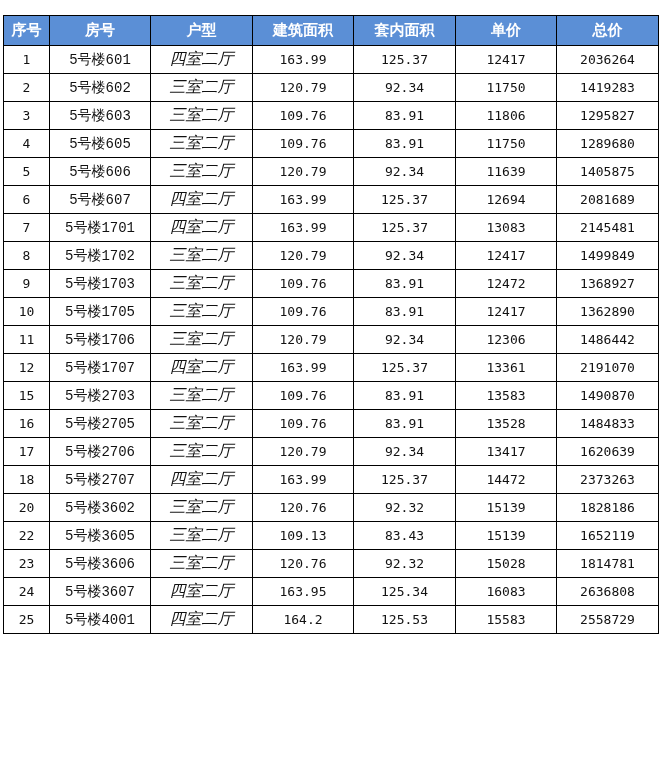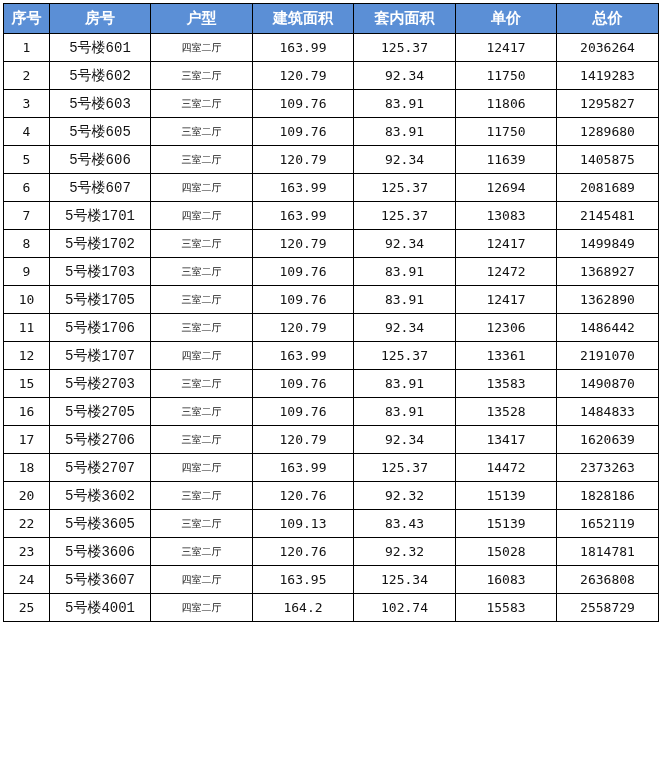--- a/index.html
+++ b/index.html
@@ -1,18 +1,18 @@
 <!DOCTYPE html>
 <html><head>
 <meta charset="utf-8">
 <style>
   html, body { margin: 0; padding: 0; background: #ffffff; }
   body { width: 660px; height: 767px; position: relative; overflow: hidden; }
   table.sheet {
-    position: absolute; left: 3px; top: 3px;
+    position: absolute; left: 3px; top: 15px;
     border-collapse: collapse;
     table-layout: fixed;
     width: 655px;
     font-family: "DejaVu Sans Mono", "Liberation Mono", monospace;
     padding-left: 31px;
   }
   table.sheet col.c1 { width: 46px; }
   table.sheet col.c2 { width: 101px; }
   table.sheet col.c3 { width: 102px; }
   table.sheet col.c4 { width: 101px; }
@@ -34,21 +34,21 @@
     font-family: "DejaVu Sans", "Liberation Sans", sans-serif;
     font-weight: bold;
     font-size: 15px;
   }
   td {
     height: 27px;
     color: #111111;
     font-size: 13px;
     background: #ffffff;
   }
-  td.cn { font-family: "DejaVu Sans", "Liberation Sans", sans-serif; font-size: 10px; }
+  td.cn { font-family: "DejaVu Sans", "Liberation Sans", sans-serif; font-size: 16px; font-style: italic; }
   td.room { font-family: Liberation Mono, monospace; font-size: 14px; }
 </style>
 </head>
 <body>
 
 <table class="sheet">
   <colgroup>
     <col class="c1">
       <col class="c2">
       <col class="c3">
@@ -247,18 +247,18 @@
         <td>163.95</td>
         <td>125.34</td>
         <td>16083</td>
         <td>2636808</td>
       </tr>
       <tr>
         <td>25</td>
         <td class="room">5号楼4001</td>
         <td class="cn">四室二厅</td>
         <td>164.2</td>
-        <td>102.74</td>
+        <td>125.53</td>
         <td>15583</td>
         <td>2558729</td>
       </tr>
     </tbody>
 </table>
 
 </body></html>

